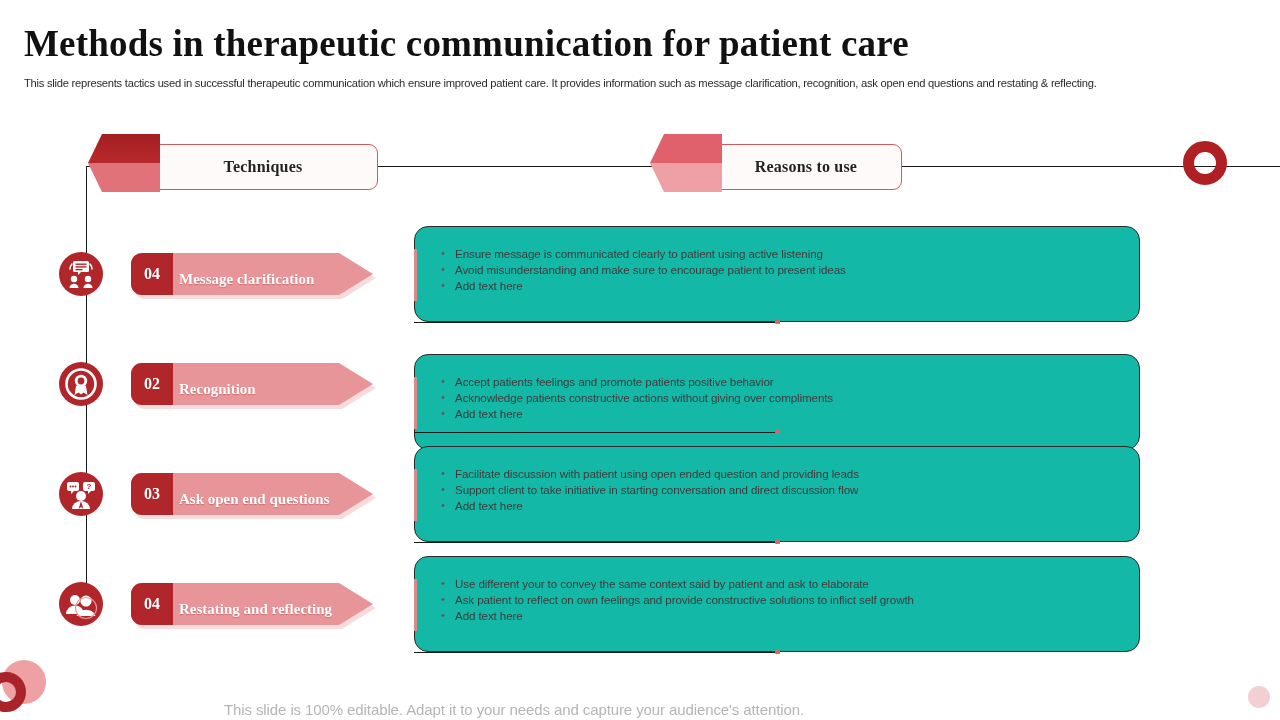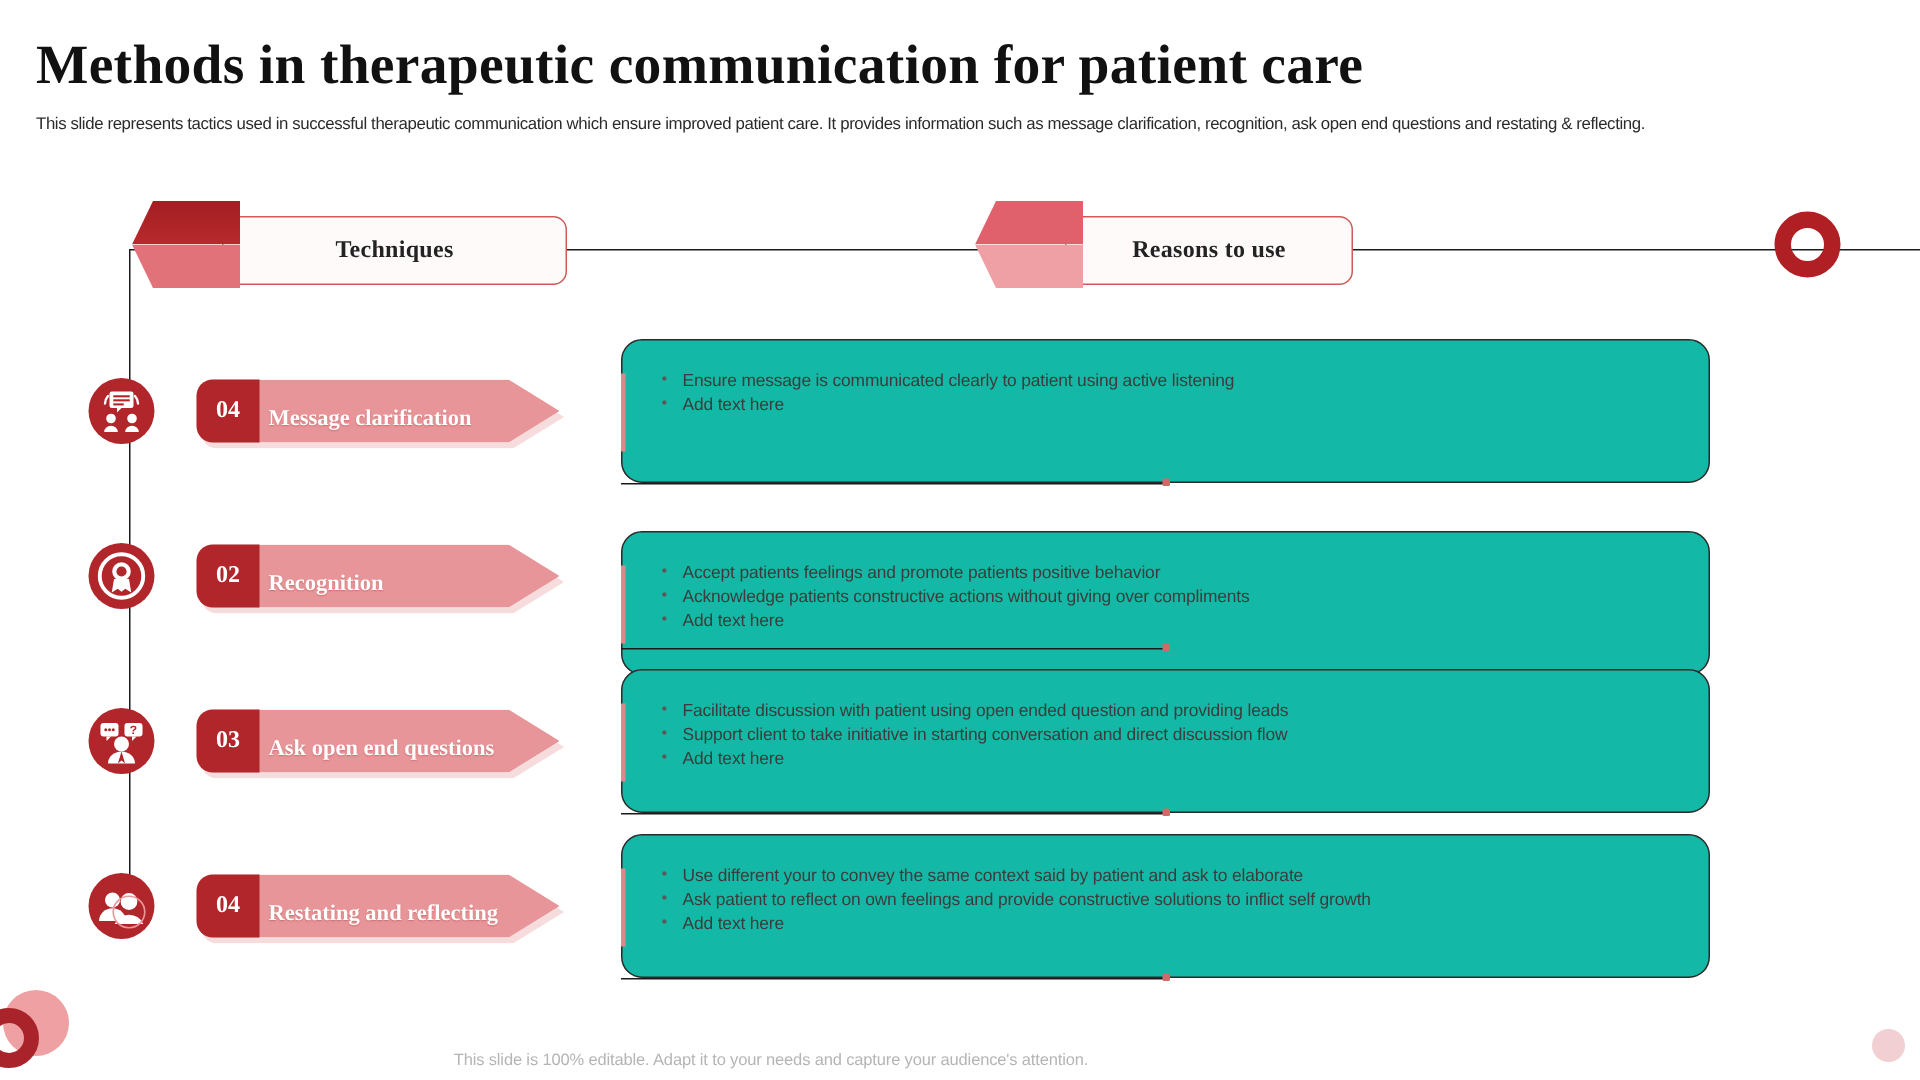--- a/index.html
+++ b/index.html
@@ -123,21 +123,21 @@
     position:absolute;left:-14px;top:672px;width:40px;height:40px;border-radius:50%;
     border:10px solid #a8242a;box-sizing:border-box;
   }
   .deco-circle-br{
     position:absolute;left:1248px;top:686px;width:22px;height:22px;border-radius:50%;
     background:#f2cfd3;
   }
 
   .footer{
     position:absolute;left:0;top:701px;width:1028px;text-align:center;
-    font-size:11px;color:#b5b5b5;letter-spacing:-.1px;
+    font-size:15px;color:#b5b5b5;letter-spacing:-.1px;
   }
 </style>
 </head>
 <body>
 
 <div class="slide">
 
   <div class="title">Methods in therapeutic communication for patient care</div>
   <div class="subtitle">This slide represents tactics used in successful therapeutic communication which ensure improved patient care. It provides information such as message clarification, recognition, ask open end questions and restating &amp; reflecting.</div>
 
@@ -180,20 +180,21 @@
   <div class="bar" style="left:131px;top:253px;">
     <div class="shadow"></div>
     <div class="body"></div>
     <div class="numblk">04</div>
     <div class="lbl">Message clarification</div>
   </div>
   <div class="card" style="top:226px;">
     <div class="accent"></div>
     <ul>
       <li>Ensure message is communicated clearly to patient using active listening</li>
+      <li>Avoid misunderstanding and make sure to encourage patient to present ideas</li>
       <li>Add text here</li>
     </ul>
   </div>
   <div class="underline" style="top:322px;"></div>
   <div class="tick" style="left:775px;top:319px;"></div>
 
   <div class="icon-circle" style="left:59px;top:362px;">
     <svg width="44" height="44" viewBox="0 0 44 44">
       <circle cx="22" cy="22" r="14.5" fill="none" stroke="#fff" stroke-width="2.6"></circle>
       <circle cx="22" cy="19" r="6.2" fill="#fff"></circle>

